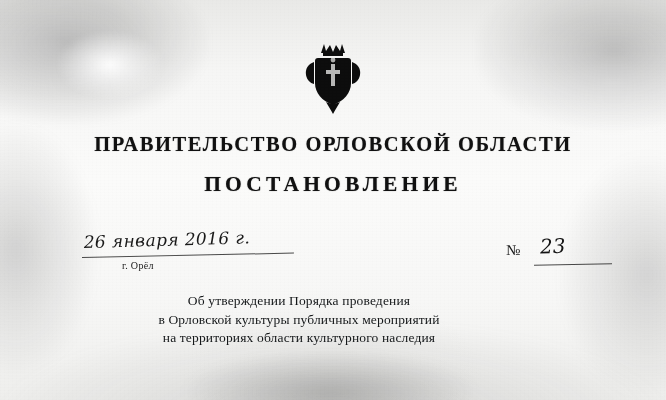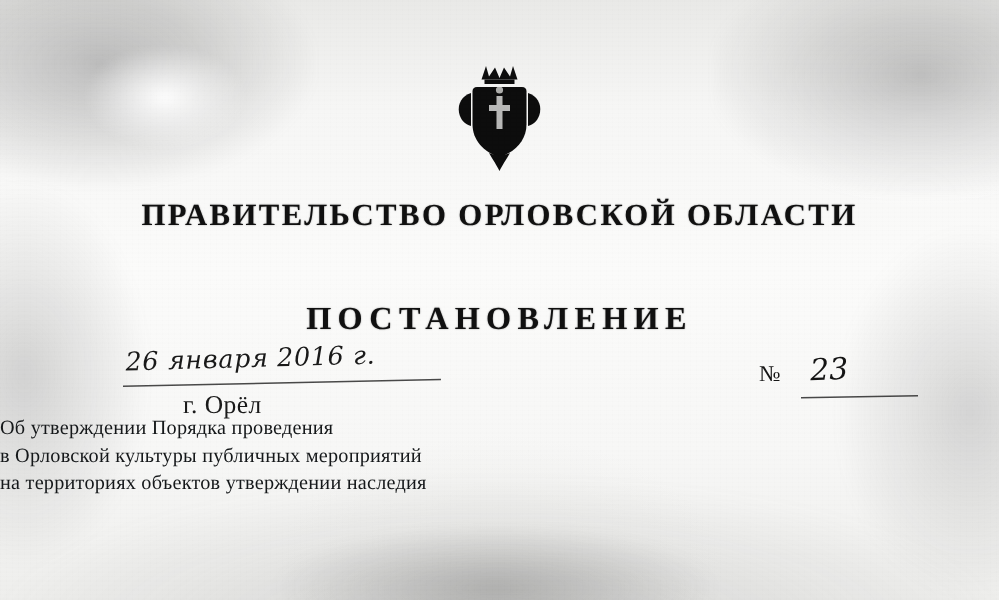--- a/index.html
+++ b/index.html
@@ -109,21 +109,20 @@
     letter-spacing: 1.6px;
     text-shadow: 0 0 1px rgba(0,0,0,0.45);
   }
   .doc-type {
     top: 172px;
     font-family: "Liberation Serif", serif;
     font-weight: bold;
     font-size: 21.5px;
     letter-spacing: 4.2px;
     text-shadow: 0 0 1px rgba(0,0,0,0.5);
-    margin-top: 28px;
   }
 
   
   .date-block {
     position: absolute;
     left: 84px;
     top: 232px;
     width: 220px;
   }
   .date-hand {
@@ -145,21 +144,21 @@
     background: #2a2a2a;
     transform: rotate(-1.2deg);
     transform-origin: left center;
     opacity: 0.85;
   }
   .city {
     position: absolute;
     left: 38px;
     top: 28px;
     font-family: "Liberation Serif", serif;
-    font-size: 17px;
+    font-size: 10px;
     color: #1a1a1a;
     letter-spacing: 0.3px;
   }
 
   .number-block {
     position: absolute;
     left: 506px;
     top: 238px;
     width: 140px;
   }
@@ -188,23 +187,23 @@
     width: 78px;
     height: 1px;
     background: #2a2a2a;
     opacity: 0.85;
     transform: rotate(-1deg);
   }
 
   .subject {
     position: absolute;
     left: 0;
-    top: 276px;
+    top: 292px;
     width: 598px;
-    text-align: left;
+    text-align: center;
   }
   .subject .line {
     font-family: "Liberation Serif", serif;
     font-size: 13.5px;
     color: #15181a;
     line-height: 18.5px;
     letter-spacing: 0.15px;
   }
 </style>
 </head>
@@ -255,18 +254,18 @@
 
     <div class="number-block">
       <span class="num-sign">№</span>
       <span class="num-value">23</span>
       <div class="num-rule"></div>
     </div>
 
     <div class="subject">
       <div class="line">Об утверждении Порядка проведения</div>
       <div class="line">в Орловской культуры публичных мероприятий</div>
-      <div class="line">на территориях объектов утверждении наследия</div>
+      <div class="line">на территориях области культурного наследия</div>
     </div>
 
   </div>
   <div class="noise"></div>
 </div>
 
 </body></html>

